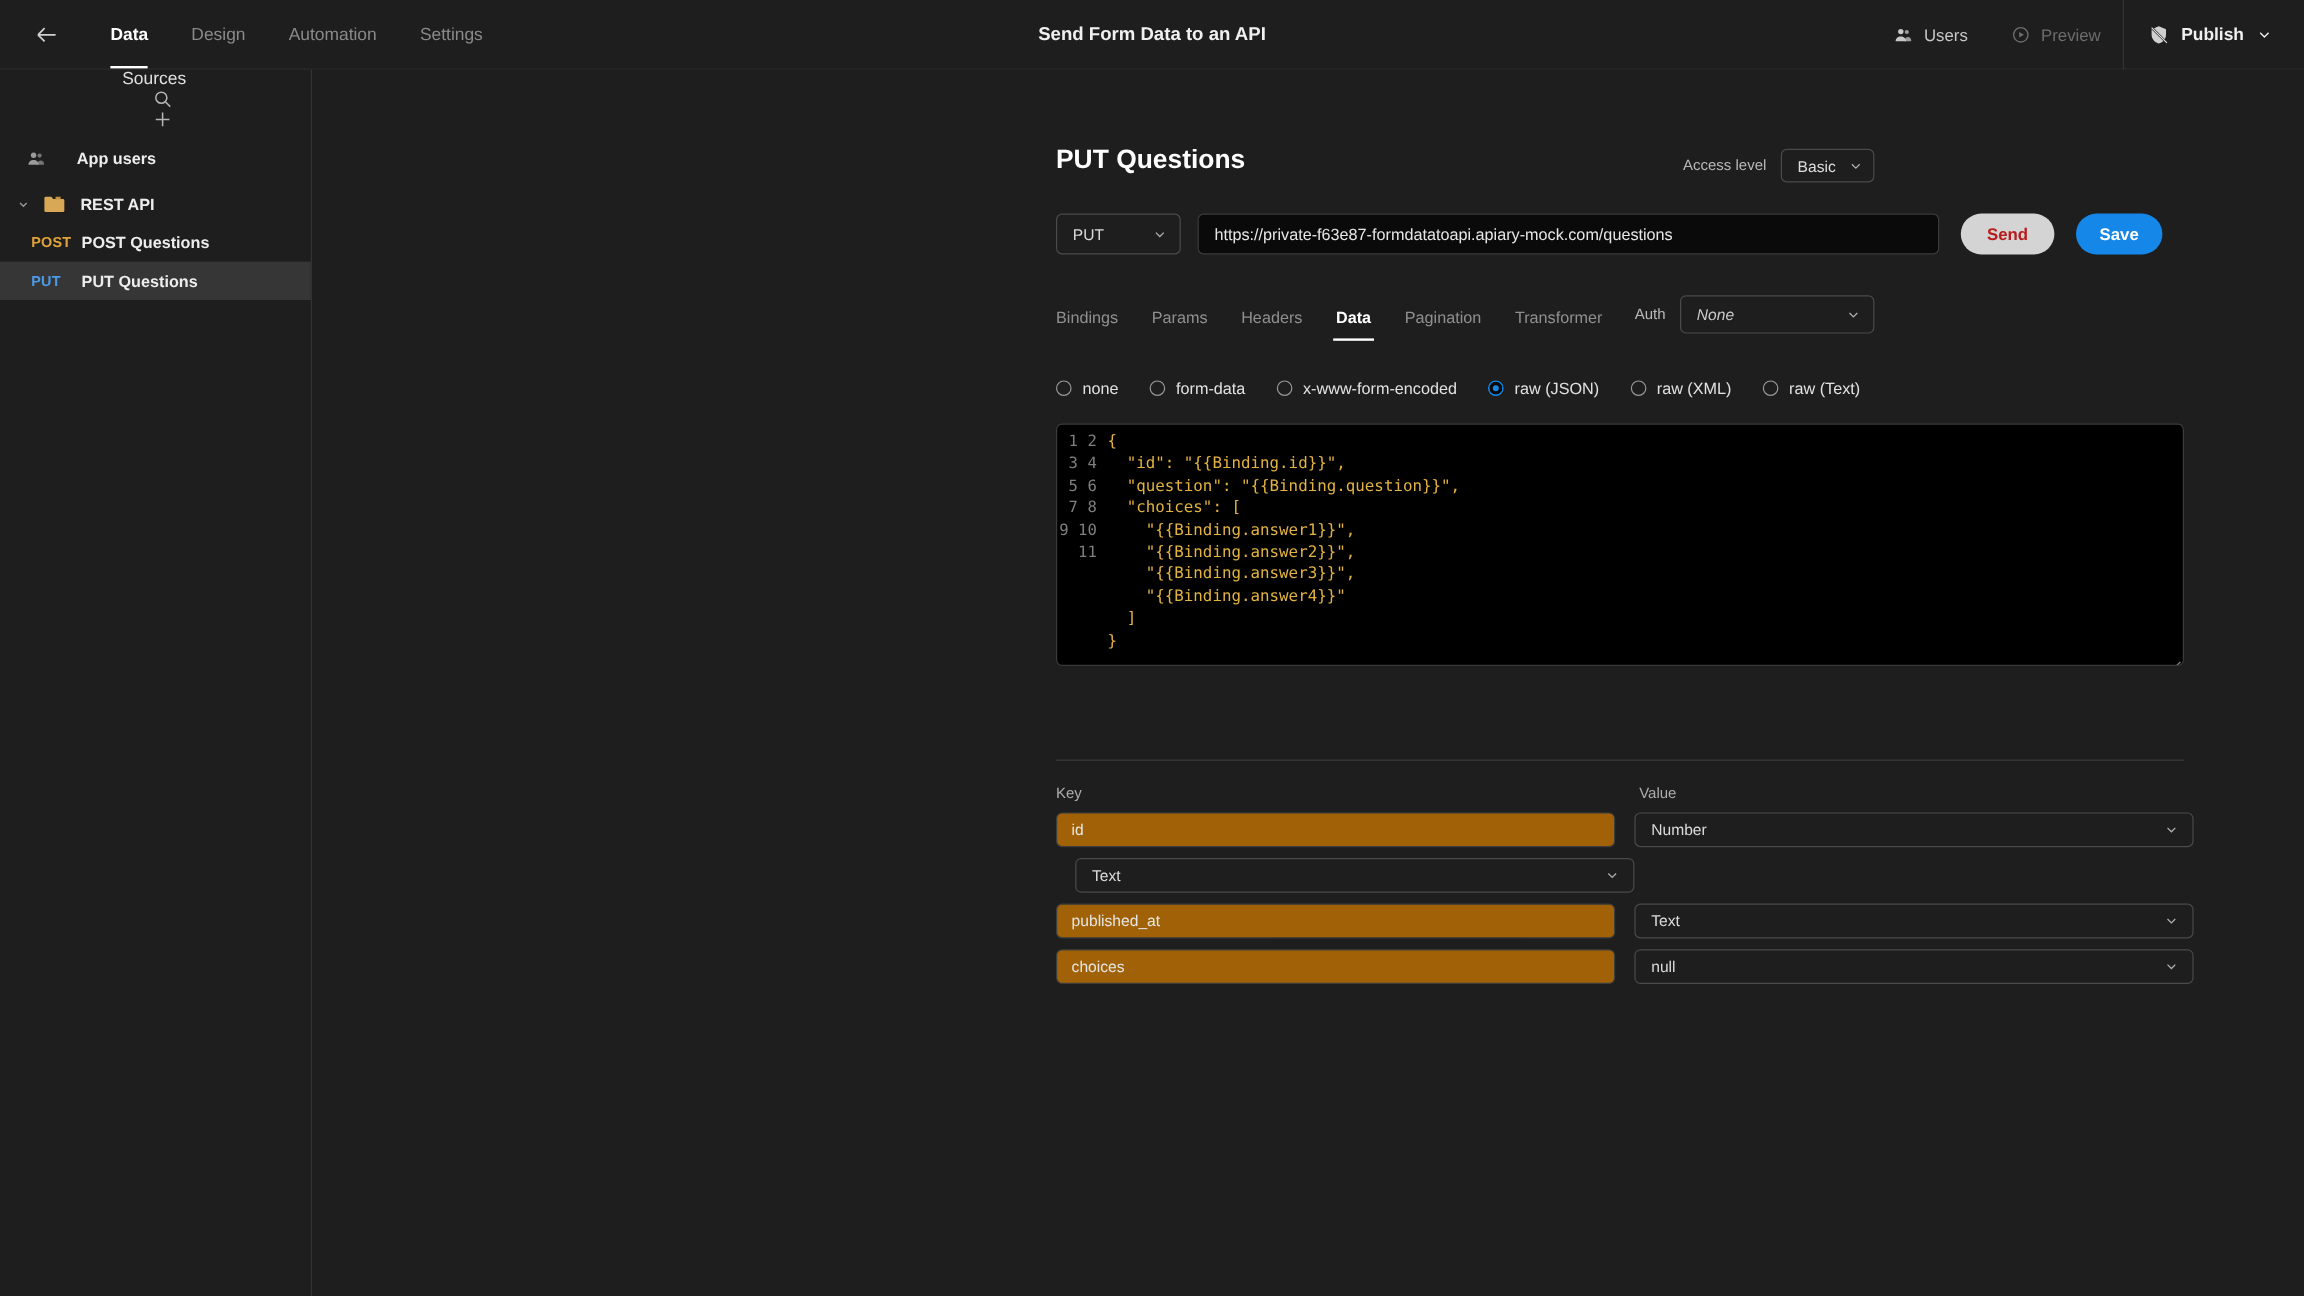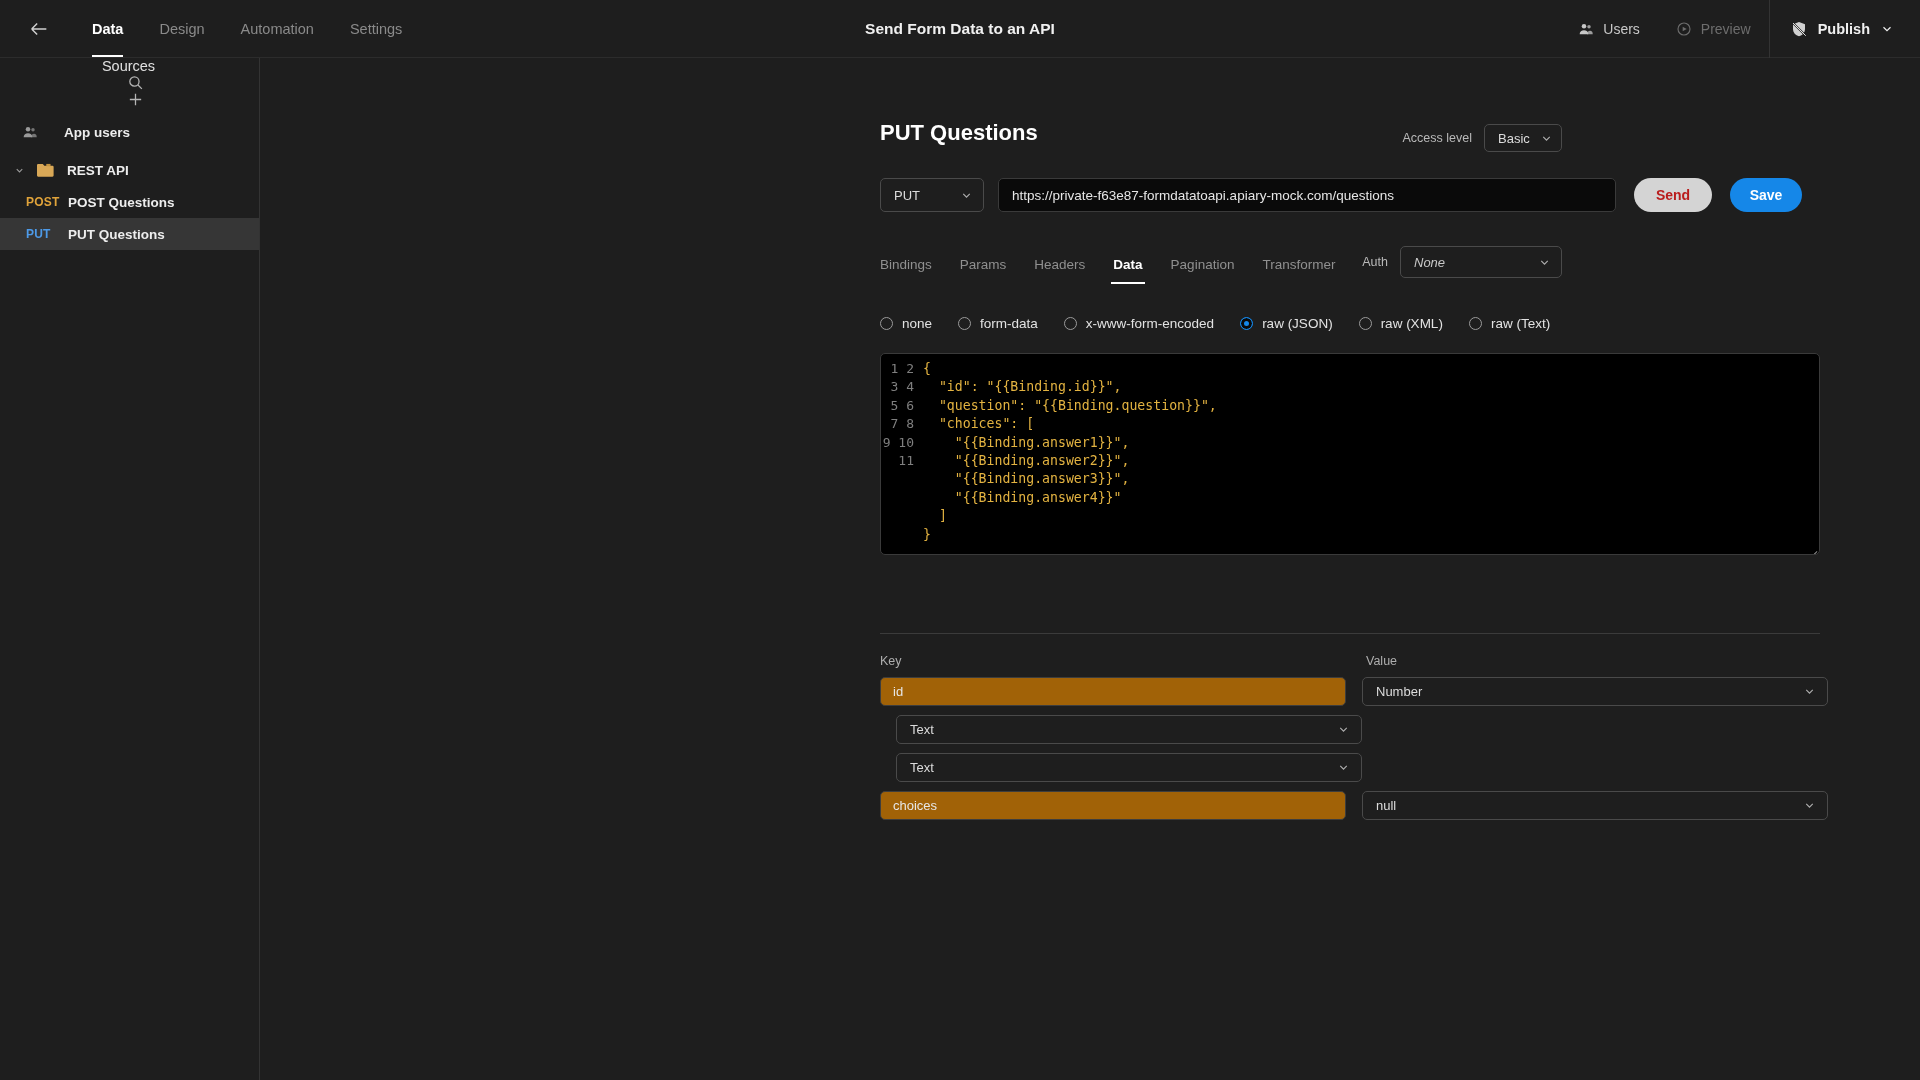--- a/index.html
+++ b/index.html
@@ -521,20 +521,23 @@
           <span class="val">Text</span>
           <span class="caret">
             <svg width="13" height="13" viewBox="0 0 24 24" fill="none" stroke="currentColor" stroke-width="2">
                 <path d="M6 9l6 6 6-6"></path>
               </svg>
           </span>
         </div>
       </div>
 
       <div class="schema-row">
+        <div class="key-input">
+            <span>published_at</span>
+          </div>
         <div class="val-select">
           <span class="val">Text</span>
           <span class="caret">
             <svg width="13" height="13" viewBox="0 0 24 24" fill="none" stroke="currentColor" stroke-width="2">
                 <path d="M6 9l6 6 6-6"></path>
               </svg>
           </span>
         </div>
       </div>
 

